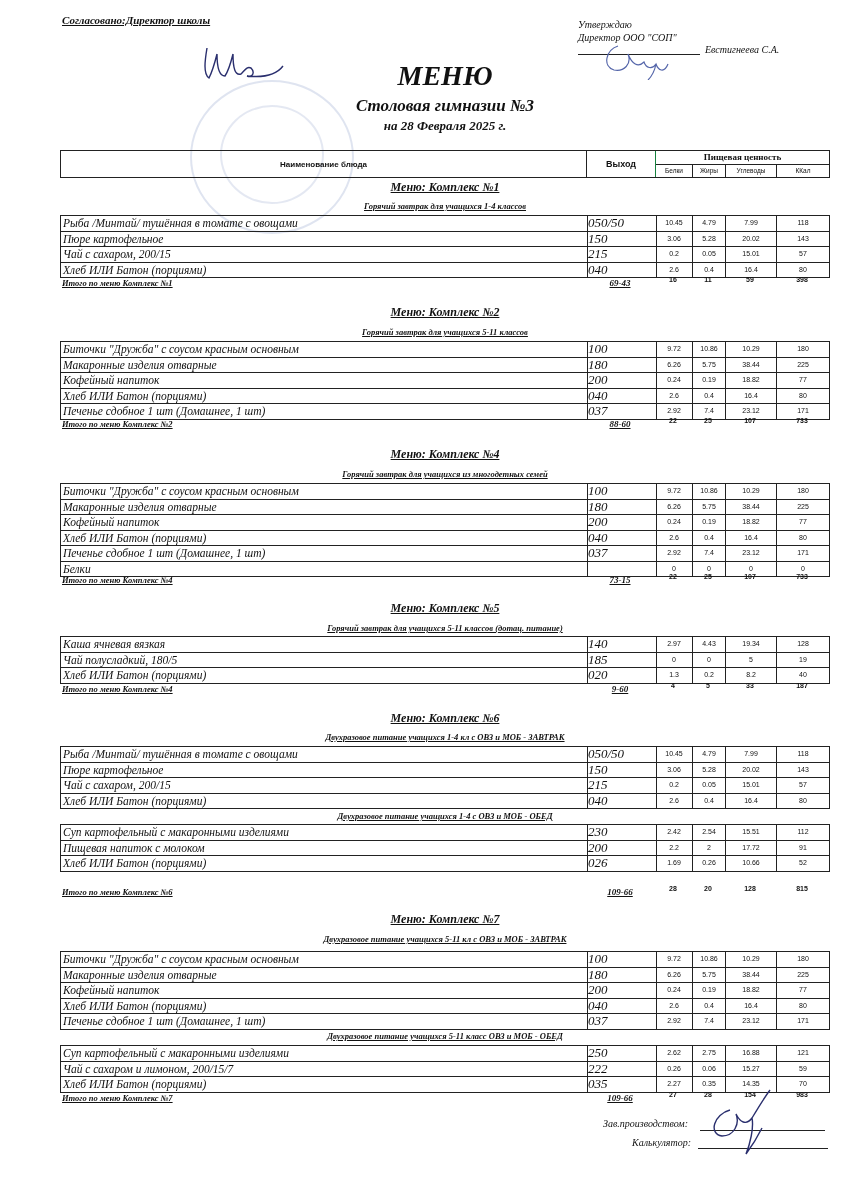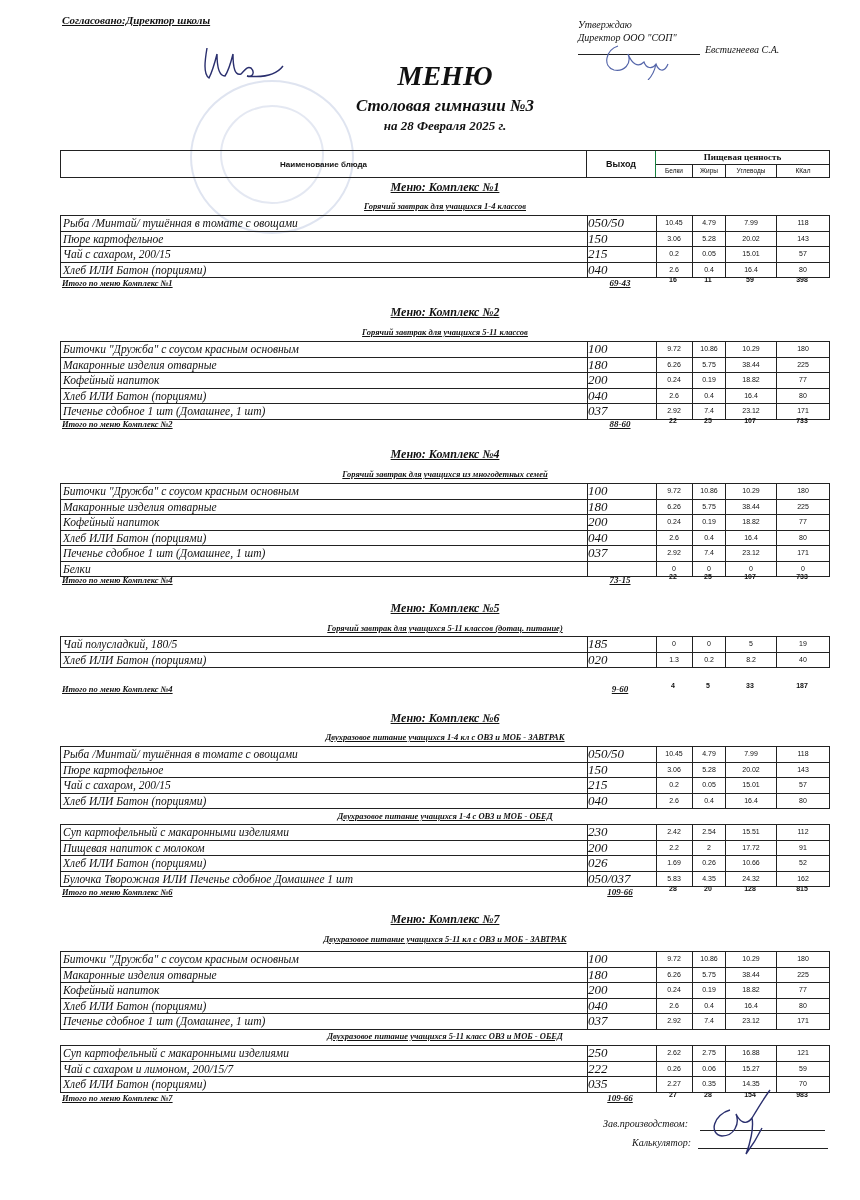--- a/index.html
+++ b/index.html
@@ -239,20 +239,28 @@
   <span class="v v1">22</span>
   <span class="v v2">25</span>
   <span class="v v3">107</span>
   <span class="v v4">733</span>
 </div>
 
 <div class="abs sec-title" style="top:601px;">Меню: Комплекс №5</div>
 <div class="abs grp-title" style="top:623px;">Горячий завтрак для учащихся 5-11 классов (дотац. питание)</div>
 <div class="abs tbl" style="top:636px;">
   <div class="row">
+      <span class="n">Каша ячневая вязкая</span>
+      <span class="o">140</span>
+      <span class="v v1">2.97</span>
+      <span class="v v2">4.43</span>
+      <span class="v v3">19.34</span>
+      <span class="v v4">128</span>
+    </div>
+  <div class="row">
       <span class="n">Чай полусладкий, 180/5</span>
       <span class="o">185</span>
       <span class="v v1">0</span>
       <span class="v v2">0</span>
       <span class="v v3">5</span>
       <span class="v v4">19</span>
     </div>
   <div class="row">
       <span class="n">Хлеб ИЛИ Батон (порциями)</span>
       <span class="o">020</span>
@@ -326,28 +334,20 @@
       <span class="v v4">91</span>
     </div>
   <div class="row">
       <span class="n">Хлеб ИЛИ Батон (порциями)</span>
       <span class="o">026</span>
       <span class="v v1">1.69</span>
       <span class="v v2">0.26</span>
       <span class="v v3">10.66</span>
       <span class="v v4">52</span>
     </div>
-  <div class="row">
-      <span class="n">Булочка Творожная ИЛИ Печенье сдобное Домашнее 1 шт</span>
-      <span class="o">050/037</span>
-      <span class="v v1">5.83</span>
-      <span class="v v2">4.35</span>
-      <span class="v v3">24.32</span>
-      <span class="v v4">162</span>
-    </div>
 </div>
 <div class="abs total" style="top:887px;">
   <span class="n">Итого по меню Комплекс №6</span>
   <span class="o">109-66</span>
   <span class="v v1">28</span>
   <span class="v v2">20</span>
   <span class="v v3">128</span>
   <span class="v v4">815</span>
 </div>
 

